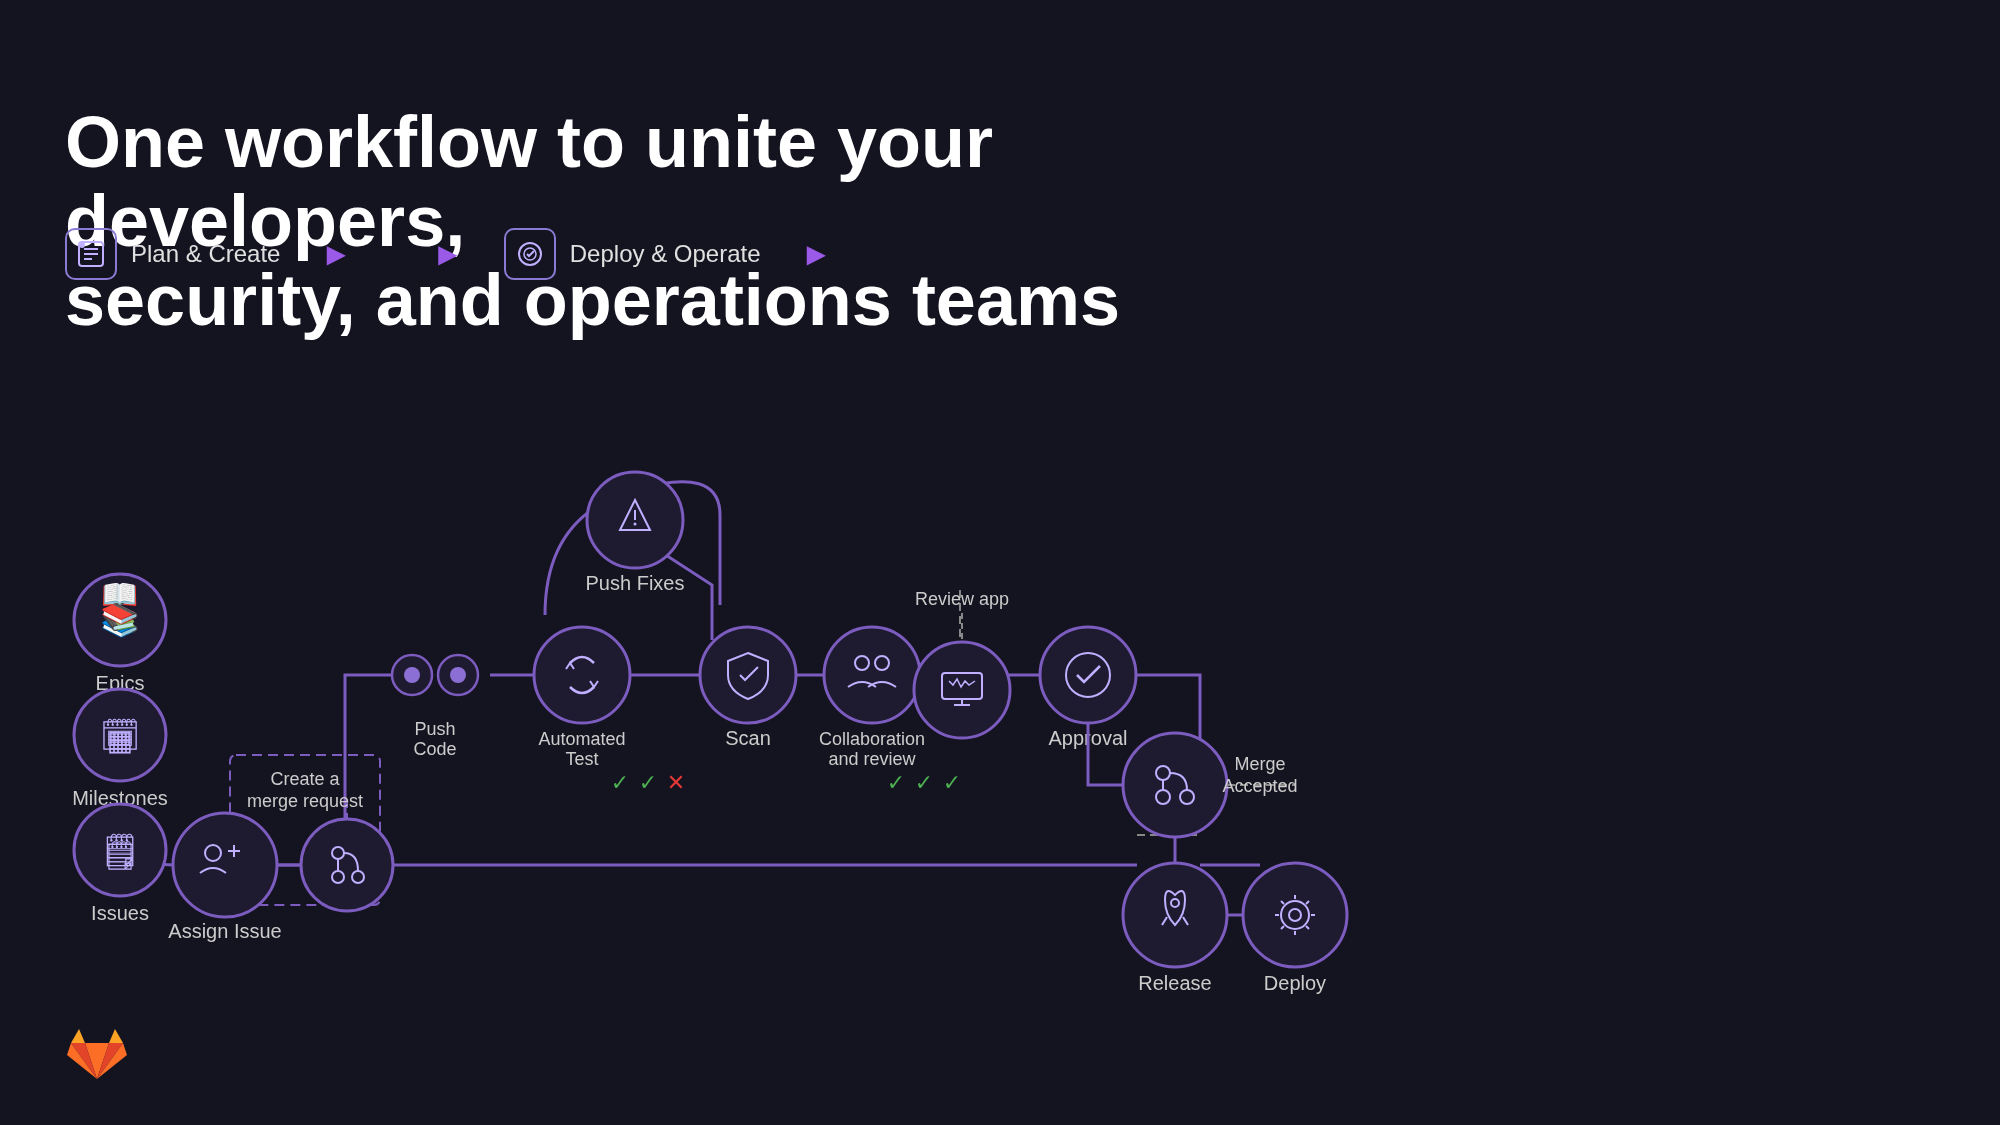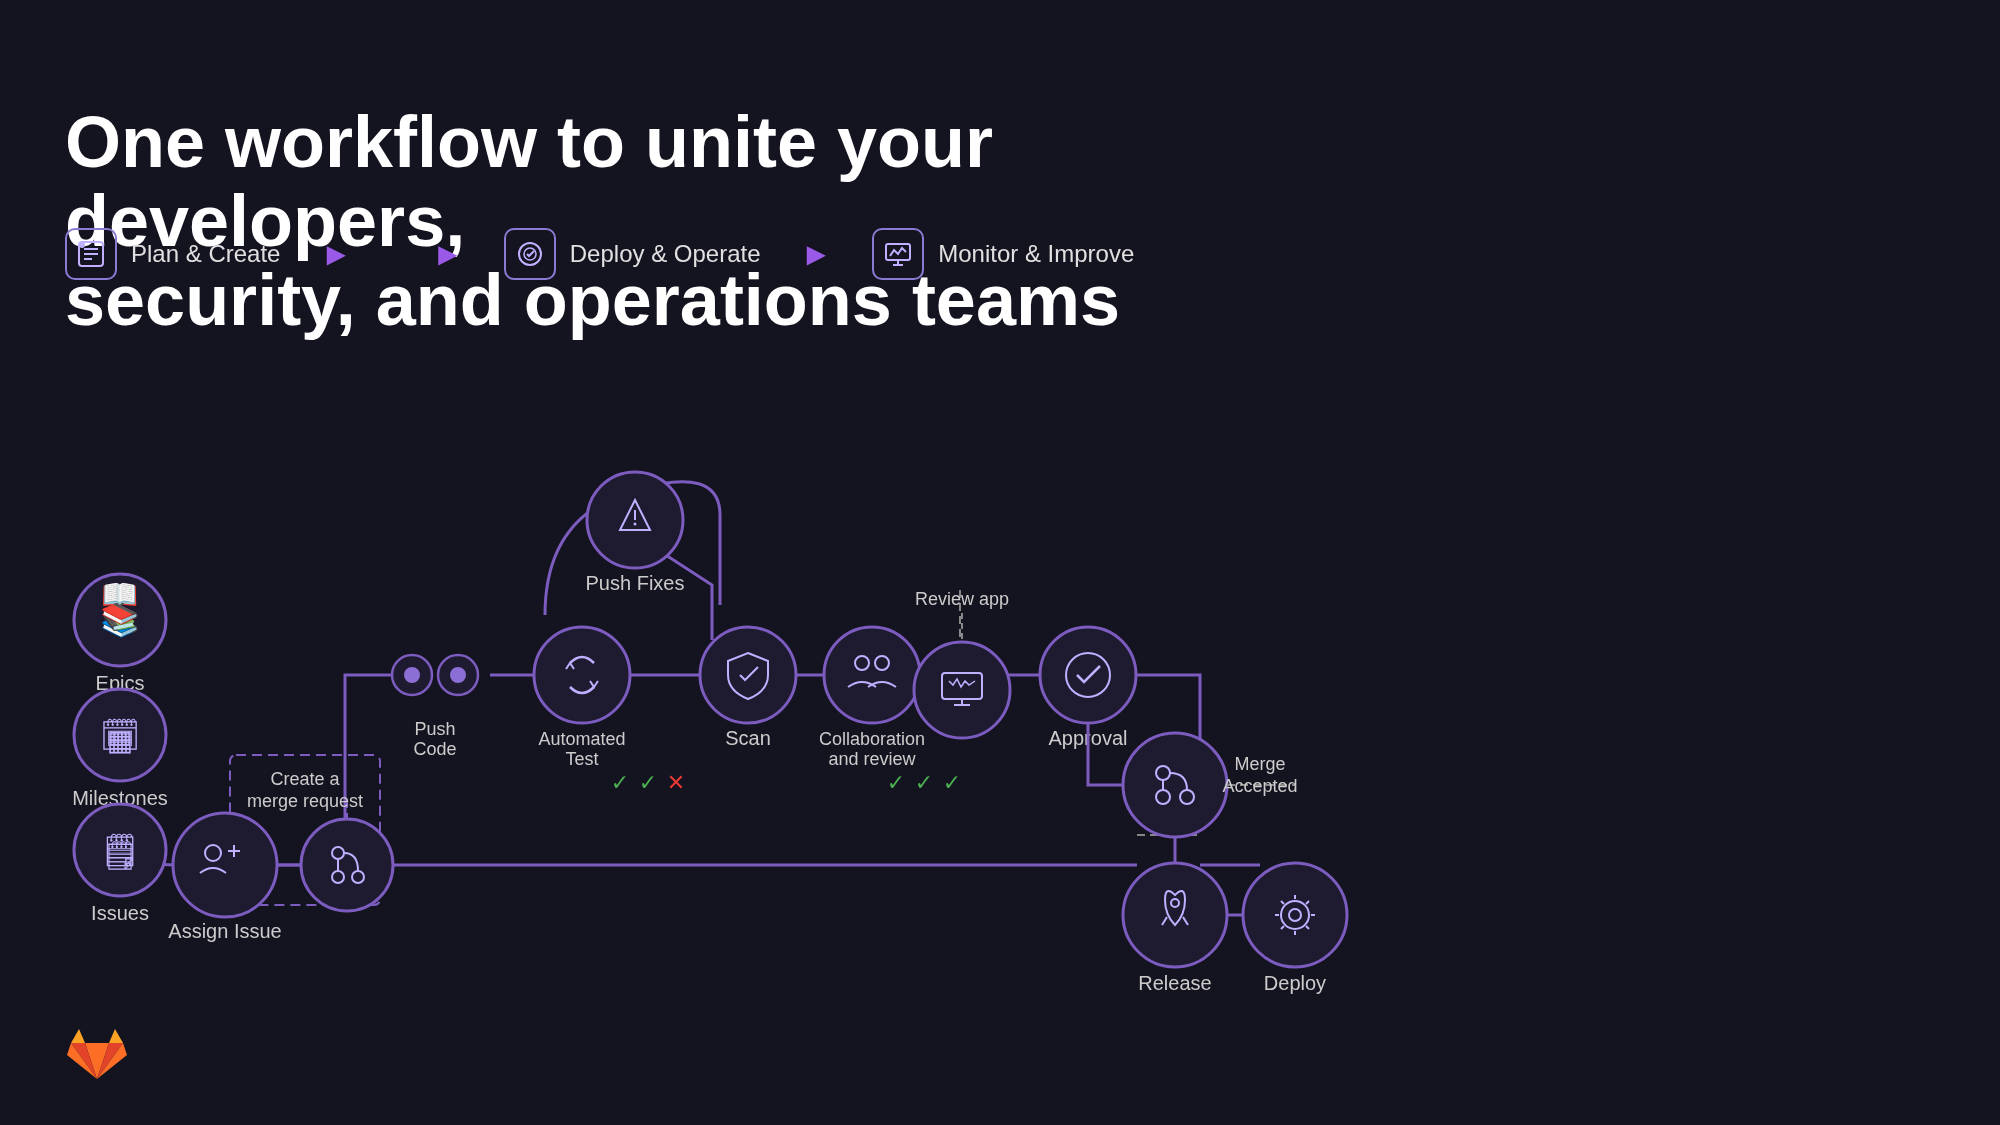--- a/index.html
+++ b/index.html
@@ -109,31 +109,20 @@
     <div class="phase-icon">
       <svg width="30" height="30" viewBox="0 0 30 30" fill="none">
         <circle cx="15" cy="15" r="11" stroke="#c0b0ff" stroke-width="2" fill="none"></circle>
         <circle cx="15" cy="15" r="6" stroke="#c0b0ff" stroke-width="1.5" fill="none"></circle>
         <path d="M12 15 L14 17 L19 12" stroke="#c0b0ff" stroke-width="2" fill="none"></path>
       </svg>
     </div>
     <span>Deploy &amp; Operate</span>
   </div>
   <div class="phase-arrow">►</div>
-  <div class="phase">
-    <div class="phase-icon">
-      <svg width="30" height="30" viewBox="0 0 30 30" fill="none">
-        <rect x="3" y="5" width="24" height="16" rx="2" stroke="#c0b0ff" stroke-width="2" fill="none"></rect>
-        <line x1="15" y1="21" x2="15" y2="26" stroke="#c0b0ff" stroke-width="2"></line>
-        <line x1="10" y1="26" x2="20" y2="26" stroke="#c0b0ff" stroke-width="2"></line>
-        <path d="M7 17 L11 11 L15 15 L19 9 L23 13" stroke="#c0b0ff" stroke-width="2" fill="none"></path>
-      </svg>
-    </div>
-    <span>Monitor &amp; Improve</span>
-  </div>
 </div>
 
 <svg class="diagram" viewBox="0 0 2000 800" xmlns="http://www.w3.org/2000/svg">
 
   <defs>
     <filter id="glow">
       <feGaussianBlur stdDeviation="3" result="coloredBlur"></feGaussianBlur>
       <feMerge>
           <feMergeNode in="coloredBlur"></feMergeNode>
           <feMergeNode in="SourceGraphic"></feMergeNode>

